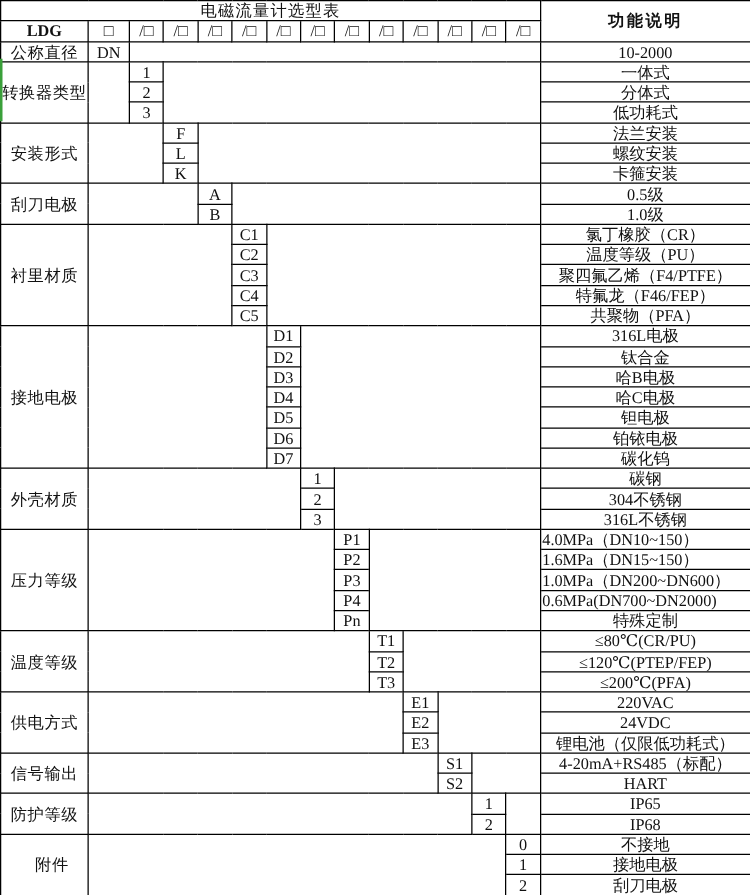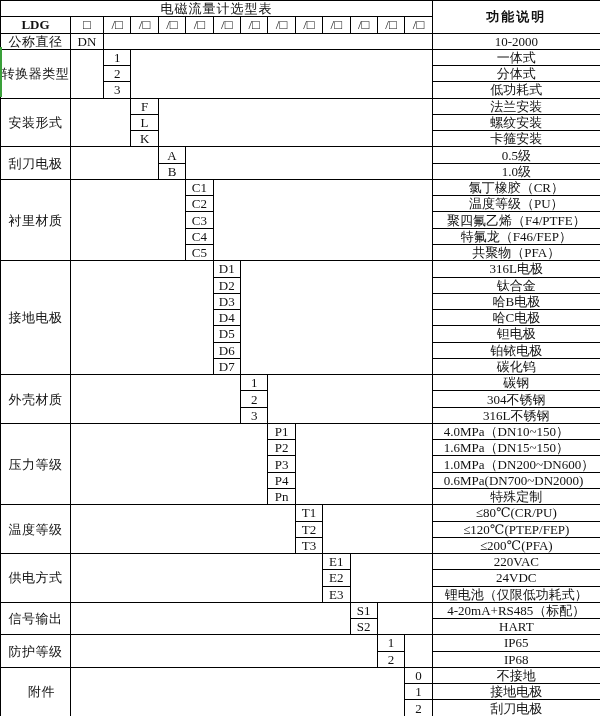--- a/index.html
+++ b/index.html
@@ -35,21 +35,21 @@
   }
   tr.sheet-row { height: 16.27px; }
   td.title-cell { font-size: 14px; letter-spacing: 1px; }
   td.func-header { font-size: 14px; letter-spacing: 2px; font-weight: bold; }
   td.model-prefix { text-align: left; padding-left: 9px; font-size: 13px; font-weight: bold; }
   td.slot-cell { font-size: 13px; }
   td.label-cell { text-align: left; padding-left: 3px; letter-spacing: 0.5px; }
   td.label-cell.center { text-align: center; padding-left: 12px; }
   td.code-cell { font-size: 12px; font-family: Liberation Serif, serif; }
   td.desc-cell { font-size: 13px; }
-  td.desc-cell.left { text-align: left; padding-left: 11px; }
+  td.desc-cell.left { text-align: left; padding-left: 1px; }
   .scan-artifact {
     position: absolute;
     left: 0;
     top: 47px;
     width: 2px;
     height: 50px;
     background: #3aa03a;
     z-index: 3;
   }
 </style>

